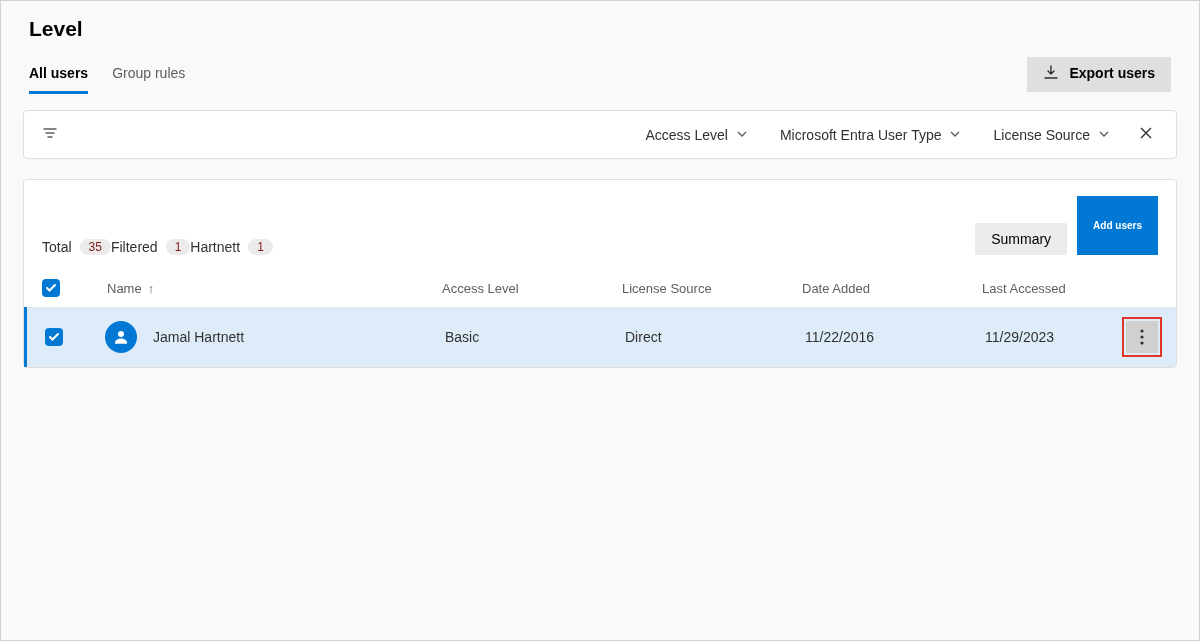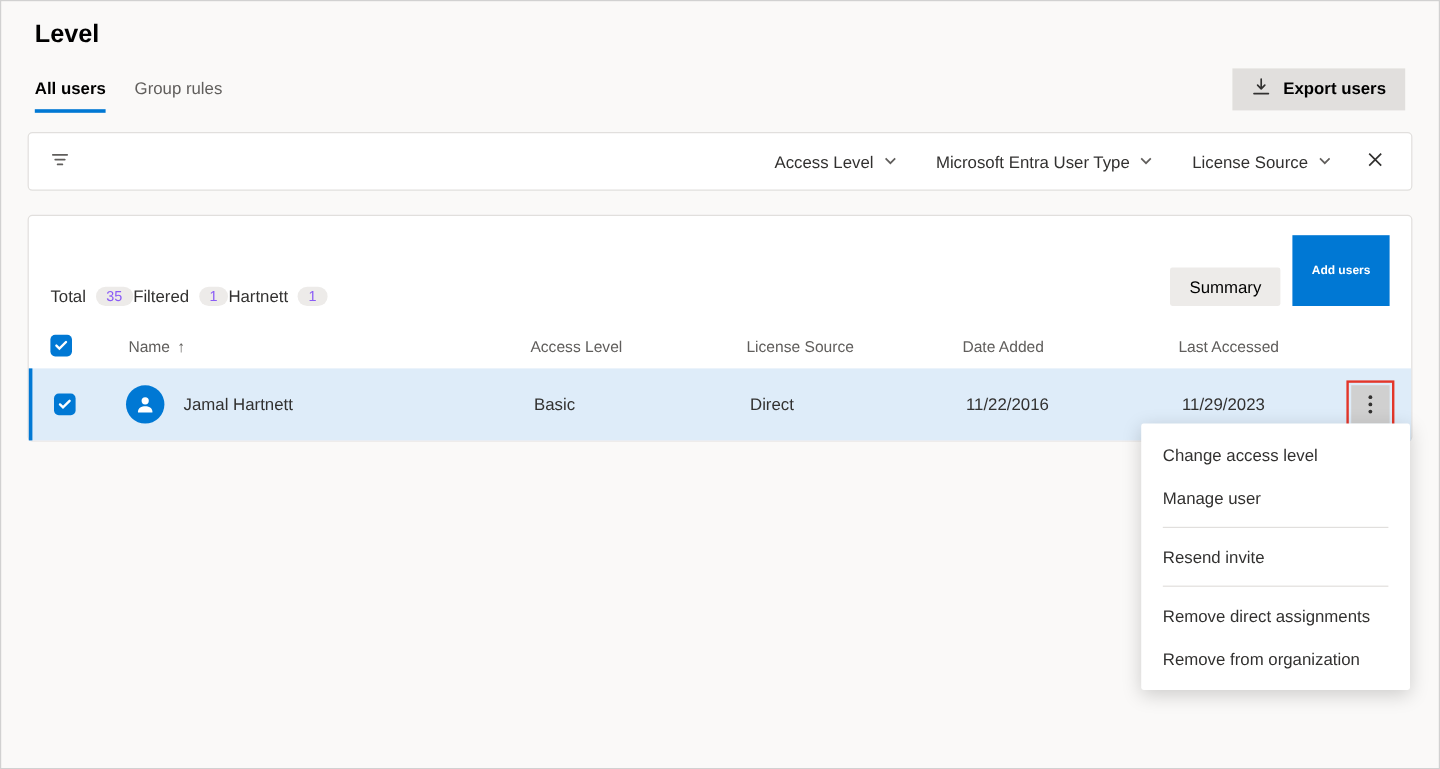--- a/index.html
+++ b/index.html
@@ -95,21 +95,21 @@
       display: flex;
       align-items: flex-end;
       padding: 16px 18px 16px 18px;
     }
     .count-item { display: flex; align-items: center; gap: 8px; font-size: 14px; color: #323130; }
     .pill {
       background: #edebe9;
       border-radius: 10px;
       padding: 1px 9px;
       font-size: 12px;
-      color: #8b5cf6;
+      color: #7f1d1d;
     }
     .counts-spacer { flex: 1; }
     .summary-btn {
       background: #edebe9;
       border: none;
       padding: 8px 16px;
       font-size: 14px;
       font-weight: 400;
       cursor: pointer;
       border-radius: 2px;
@@ -321,22 +321,13 @@
           <svg viewBox="0 0 4 16">
               <circle cx="2" cy="2" r="1.6"></circle>
               <circle cx="2" cy="8" r="1.6"></circle>
               <circle cx="2" cy="14" r="1.6"></circle>
             </svg>
         </div>
       </div>
     </div>
   </div>
 
-  <div class="context-menu">
-    <div class="menu-item">Change access level</div>
-    <div class="menu-item">Manage user</div>
-    <div class="menu-sep"></div>
-    <div class="menu-item">Resend invite</div>
-    <div class="menu-sep"></div>
-    <div class="menu-item">Remove direct assignments</div>
-    <div class="menu-item">Remove from organization</div>
-  </div>
 </div>
 
 </body></html>

